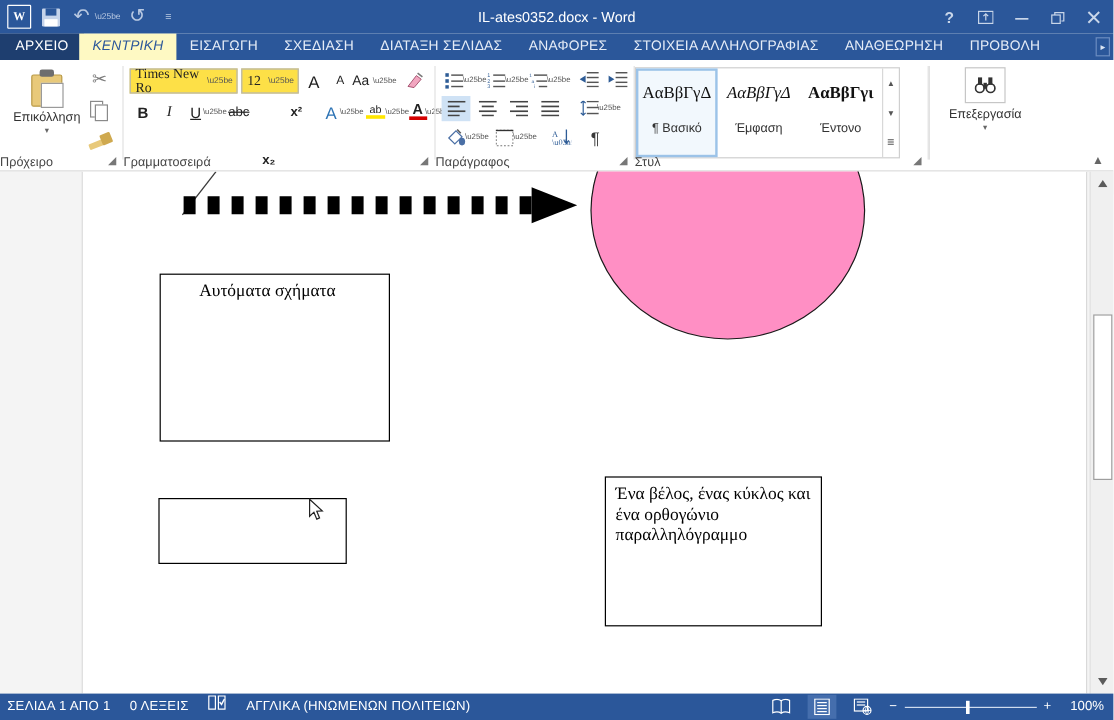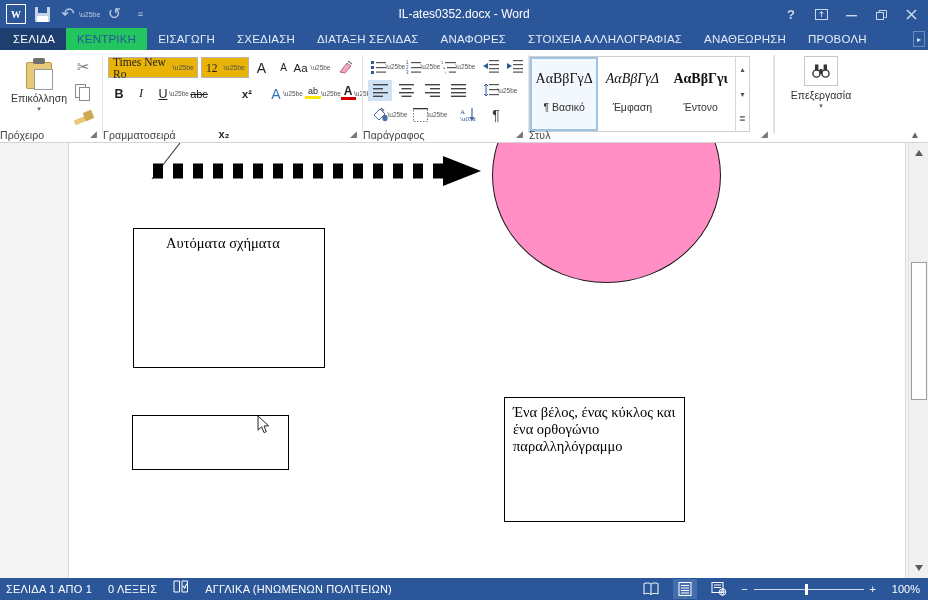--- a/index.html
+++ b/index.html
@@ -80,21 +80,21 @@
     letter-spacing: .2px;
   }
   .tabs {
     position: absolute; left: 66px; top: 0; height: 22px;
     display: flex; align-items: stretch;
   }
   .tab {
     padding: 0 11px; line-height: 22px; color: #e5ecf7;
     font-size: 11.5px; letter-spacing: .2px; white-space: nowrap;
   }
-  .tab.active { background: #22c55e; color: #2b579a; }
+  .tab.active { background: #fef9c3; color: #2b579a; font-style: italic; }
   .tab-overflow {
     position: absolute; right: 3px; top: 3px; width: 12px; height: 16px;
     border: 1px solid #6b8cc0; color: #dbe5f3; font-size: 8px;
     display:flex; align-items:center; justify-content:center;
   }
 
   
   .ribbon {
     position: absolute; left: 0; top: 50px; width: 928px; height: 93px;
     background: #ffffff; border-bottom: 1px solid #d4d4d4;
@@ -151,21 +151,21 @@
   .brush-handle {
     position:absolute; left:2px; top:12px; width:13px; height:5px;
     background:#e8c97a; transform: rotate(-22deg); border-radius:1px;
   }
   .brush-head {
     position:absolute; left:12px; top:5px; width:9px; height:9px;
     background:#cfa94f; transform: rotate(-22deg); border-radius:1px;
   }
 
   
-  .ctl { position: absolute; background:#eab308; }
+  .ctl { position: absolute; background:#fde047; }
   .combo {
     border: 1px solid #b5b5b5; height: 21px; display:flex; align-items:center;
     font-size: 11.5px; color:#222; padding-left:4px;
     font-family:"Liberation Serif", serif;
   }
   .combo .caret {
     margin-left:auto; margin-right:3px; font-size:7px; color:#555;
     font-family:"Liberation Sans",sans-serif;
   }
   .tbtn {
@@ -326,21 +326,21 @@
       </div>
       <div class="winbtn">
         <svg width="13" height="13" viewBox="0 0 13 13">
           <path d="M2 2 L11 11 M11 2 L2 11" stroke="#c9d6e9" stroke-width="1.6"></path>
         </svg>
       </div>
     </div>
   </div>
 
   <div class="tabbar">
-    <div class="tab-file">ΣΕΛΙΔΑ</div>
+    <div class="tab-file">ΑΡΧΕΙΟ</div>
     <div class="tabs">
       <div class="tab active">ΚΕΝΤΡΙΚΗ</div>
       <div class="tab">ΕΙΣΑΓΩΓΗ</div>
       <div class="tab">ΣΧΕΔΙΑΣΗ</div>
       <div class="tab">ΔΙΑΤΑΞΗ ΣΕΛΙΔΑΣ</div>
       <div class="tab">ΑΝΑΦΟΡΕΣ</div>
       <div class="tab">ΣΤΟΙΧΕΙΑ ΑΛΛΗΛΟΓΡΑΦΙΑΣ</div>
       <div class="tab">ΑΝΑΘΕΩΡΗΣΗ</div>
       <div class="tab">ΠΡΟΒΟΛΗ</div>
     </div>

